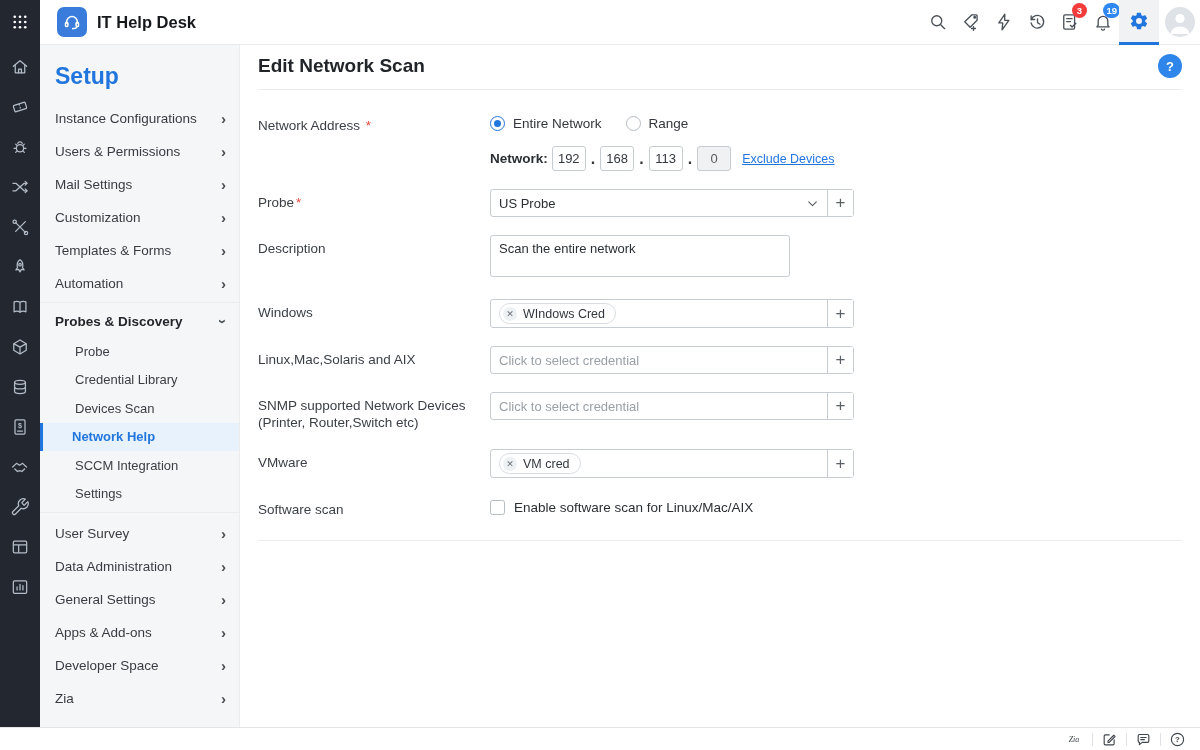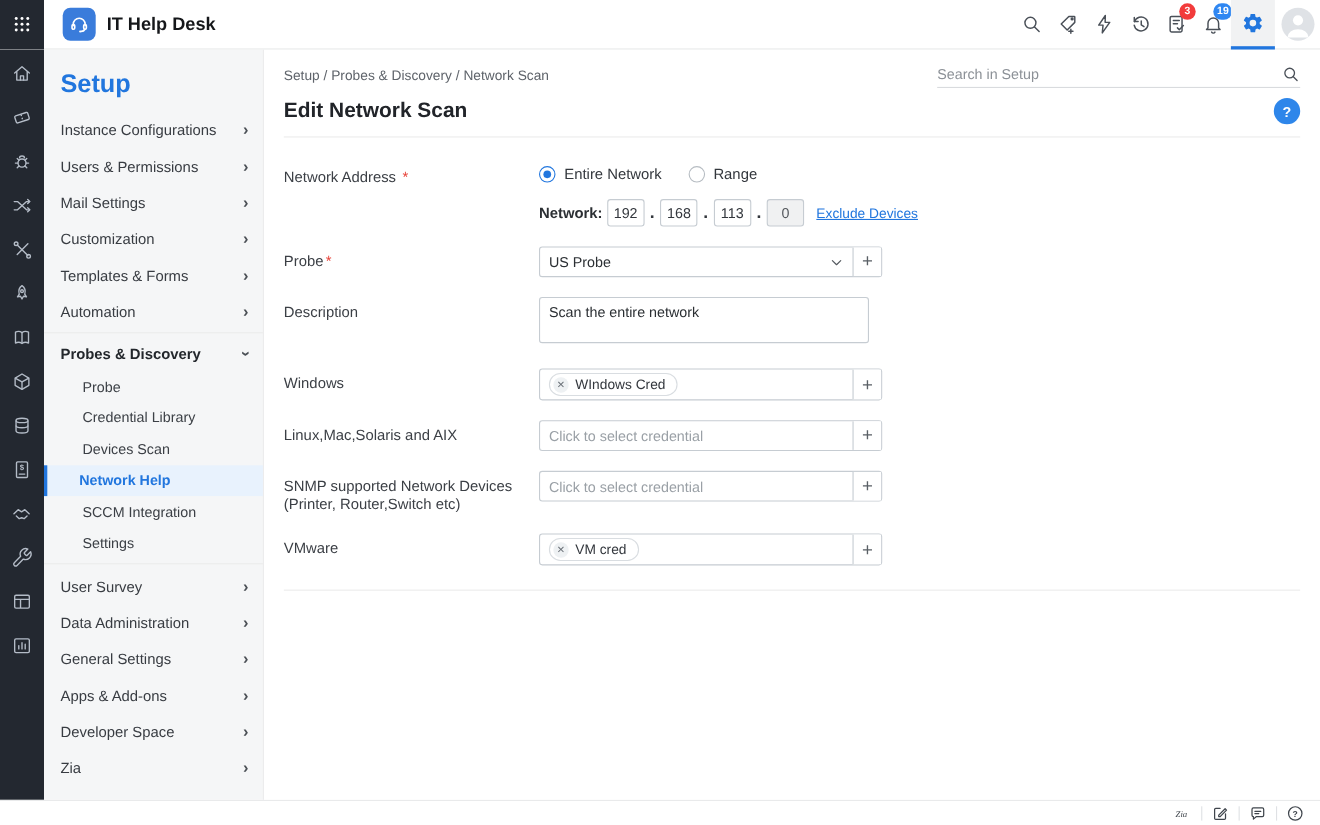--- a/index.html
+++ b/index.html
@@ -64,21 +64,21 @@
   .rdot.on { border-color:#2176de; }
   .rdot.on::after { content:""; position:absolute; left:2.5px; top:2.5px; width:7px; height:7px; border-radius:50%; background:#2176de; }
 
   .net-row { display:flex; align-items:center; margin-top:15px; }
   .net-label { font-weight:700; font-size:13.5px; color:#2b2f33; margin-right:4px; }
   .octet { width:34px; height:25px; border:1px solid #c6ccd2; border-radius:3px; text-align:center; font-size:13px; color:#33373d; outline:none; font-family:"Liberation Sans",sans-serif; }
   .octet.dis { background:#f0f1f2; color:#55595e; }
   .dot { margin:0 5px; font-weight:700; color:#33373d; }
   .xlink { margin-left:11px; font-size:12.5px; color:#2176de; text-decoration:underline; cursor:pointer; }
 
-  .fgroup { width:312px; display:flex; border:1px solid #c6ccd2; border-radius:3px; background:#fff; }
+  .fgroup { width:364px; display:flex; border:1px solid #c6ccd2; border-radius:3px; background:#fff; }
   .fbody { flex:1; min-height:26px; display:flex; align-items:center; padding:0 8px; font-size:13px; color:#2b2f33; }
   .fbody.ph { color:#9aa0a6; }
   .plusbtn { width:26px; border-left:1px solid #c6ccd2; display:flex; align-items:center; justify-content:center; font-size:17px; color:#5a6066; cursor:pointer; background:#fff; }
   .chevdown { margin-left:auto; color:#54595f; }
 
   .chip { display:inline-flex; align-items:center; border:1px solid #d9dde1; border-radius:11px; background:#fff; padding:2.5px 10px 2.5px 3px; font-size:12.5px; color:#33373d; margin:3px 0; cursor:default; }
   .chip .x { width:14px; height:14px; border-radius:50%; background:#eef1f3; color:#6a7077; font-size:9px; display:flex; align-items:center; justify-content:center; margin-right:6px; cursor:pointer; }
 
   textarea.desc { width:300px; height:42px; border:1px solid #c6ccd2; border-radius:3px; padding:5px 8px; font-size:13px; color:#2b2f33; resize:none; outline:none; font-family:"Liberation Sans",sans-serif; }
 
@@ -350,30 +350,20 @@
       <span>Developer Space</span>
         <span class="chev">›</span>
     </div>
     <div class="sb-item">
       <span>Zia</span>
         <span class="chev">›</span>
     </div>
   </div>
 
   <div class="main">
-    <div class="crumb-row">
-      <div class="breadcrumb">Setup / Probes &amp; Discovery / Network Scan</div>
-      <div class="searchbox">
-        <input type="text" placeholder="Search in Setup" style="">
-        <svg viewBox="0 0 24 24" fill="none" stroke="currentColor" stroke-width="1.7" stroke-linecap="round">
-          <circle cx="10.5" cy="10.5" r="6.2"></circle>
-            <path d="M15.2 15.2 20 20"></path>
-        </svg>
-      </div>
-    </div>
 
     <div class="title-row">
       <div class="page-title">Edit Network Scan</div>
       <div class="help-btn">?</div>
     </div>
 
     <div class="frow" style="margin-top:22px;">
       <div class="flabel">
         <span>Network Address</span> <span class="req">*</span>
       </div>
@@ -469,20 +459,29 @@
             <span class="chip">
               <span class="x">✕</span>
               <span>VM cred</span>
             </span>
           </div>
           <div class="plusbtn">+</div>
         </div>
       </div>
     </div>
 
+    <div class="frow">
+      <div class="flabel"><span>Software scan</span></div>
+      <div class="fval">
+        <div class="cb-row">
+          <span class="cbox"></span>
+          <span>Enable software scan for Linux/Mac/AIX</span>
+        </div>
+      </div>
+    </div>
 
     <div class="btn-divider"></div>
   </div>
 </div>
 
 <div class="botbar">
   <div class="bico">
     <svg viewBox="0 0 30 20" width="26" height="18">
       <text x="3" y="15" font-size="14" font-style="italic" font-family="Liberation Serif, serif" fill="currentColor">Zia</text>
     </svg>

